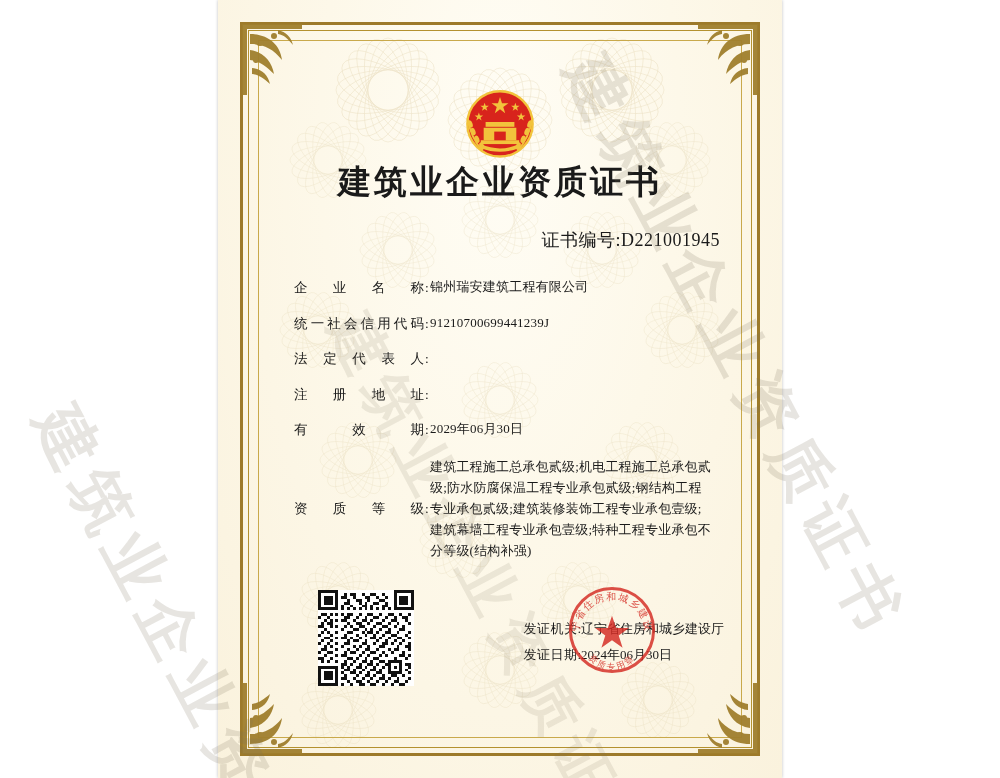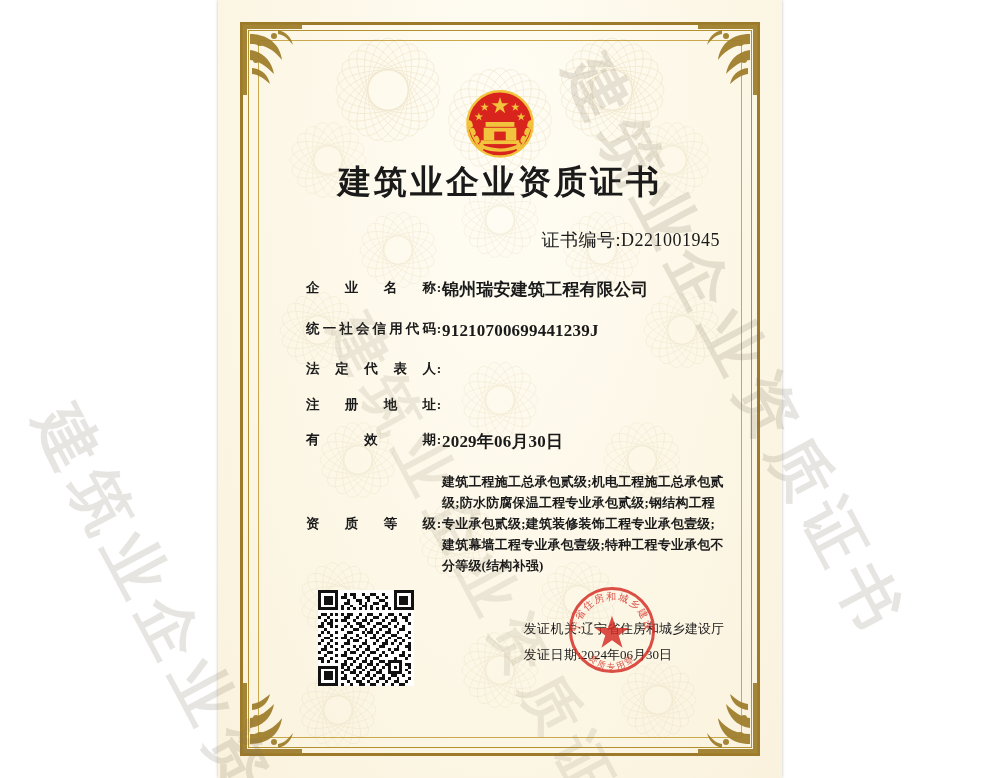--- a/index.html
+++ b/index.html
@@ -111,24 +111,23 @@
     top: 228px;
     right: 62px;
     font-size: 18px;
     color: #1a1a1a;
     letter-spacing: 0.5px;
   }
 
   
   .fields {
     position: absolute;
-    left: 88px;
+    left: 76px;
     top: 278px;
     width: 420px;
-    font-weight: bold;
   }
   .row {
     display: flex;
     align-items: flex-start;
     margin-bottom: 16px;
     font-size: 13.5px;
     color: #1a1a1a;
     line-height: 1.45;
   }
   .row .lbl {
@@ -138,21 +137,21 @@
     text-align-last: justify;
     white-space: nowrap;
     font-size: 13.5px;
   }
   .row .colon {
     flex: 0 0 6px;
     text-align: center;
   }
   .row .val {
     flex: 1 1 auto;
-    font-size: 17px;
+    font-size: 13px;
     letter-spacing: 0.2px;
   }
   .row.qual .val {
     line-height: 1.62;
     font-size: 13px;
   }
   .row.qual { margin-bottom: 0; align-items: center; }
 
   
   .qr {

